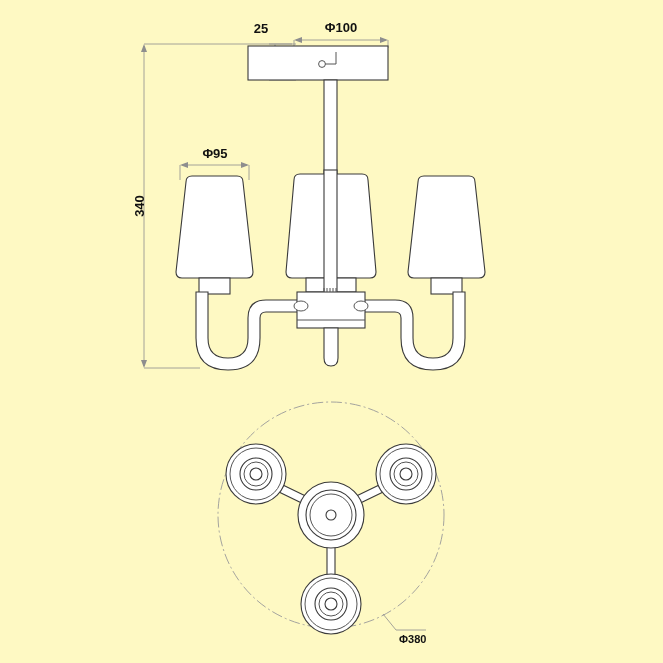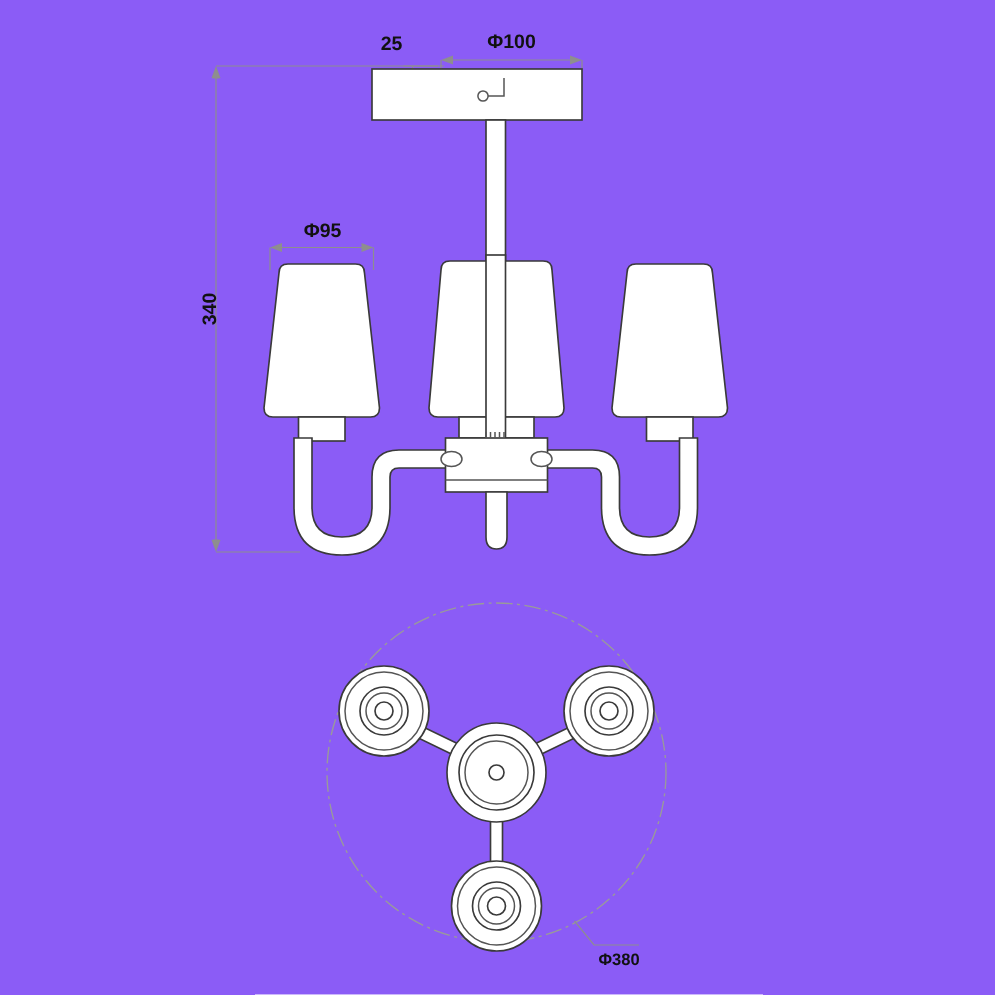--- a/index.html
+++ b/index.html
@@ -1,18 +1,18 @@
 <!DOCTYPE html>
 <html><head>
 <meta charset="utf-8">
 <style>
   html,body{margin:0;padding:0;background:#ffffff;}
   body{width:663px;height:663px;overflow:hidden;
        font-family:"Liberation Sans",sans-serif;}
-  #stage{position:relative;width:663px;height:663px;background:#8b5cf6;}
+  #stage{position:relative;width:663px;height:663px;background:#fef9c3;}
   svg#drawing{position:absolute;left:0;top:0;width:663px;height:663px;display:block;}
   .dimtext{font-family:"Liberation Sans",sans-serif;font-weight:bold;font-size:13px;fill:#111;}
   .dimtext-sm{font-family:"Liberation Sans",sans-serif;font-weight:bold;font-size:11px;fill:#111;}
 </style>
 </head>
 <body>
 
 <div id="stage">
 <svg id="drawing" viewBox="0 0 663 663">
   <defs>

